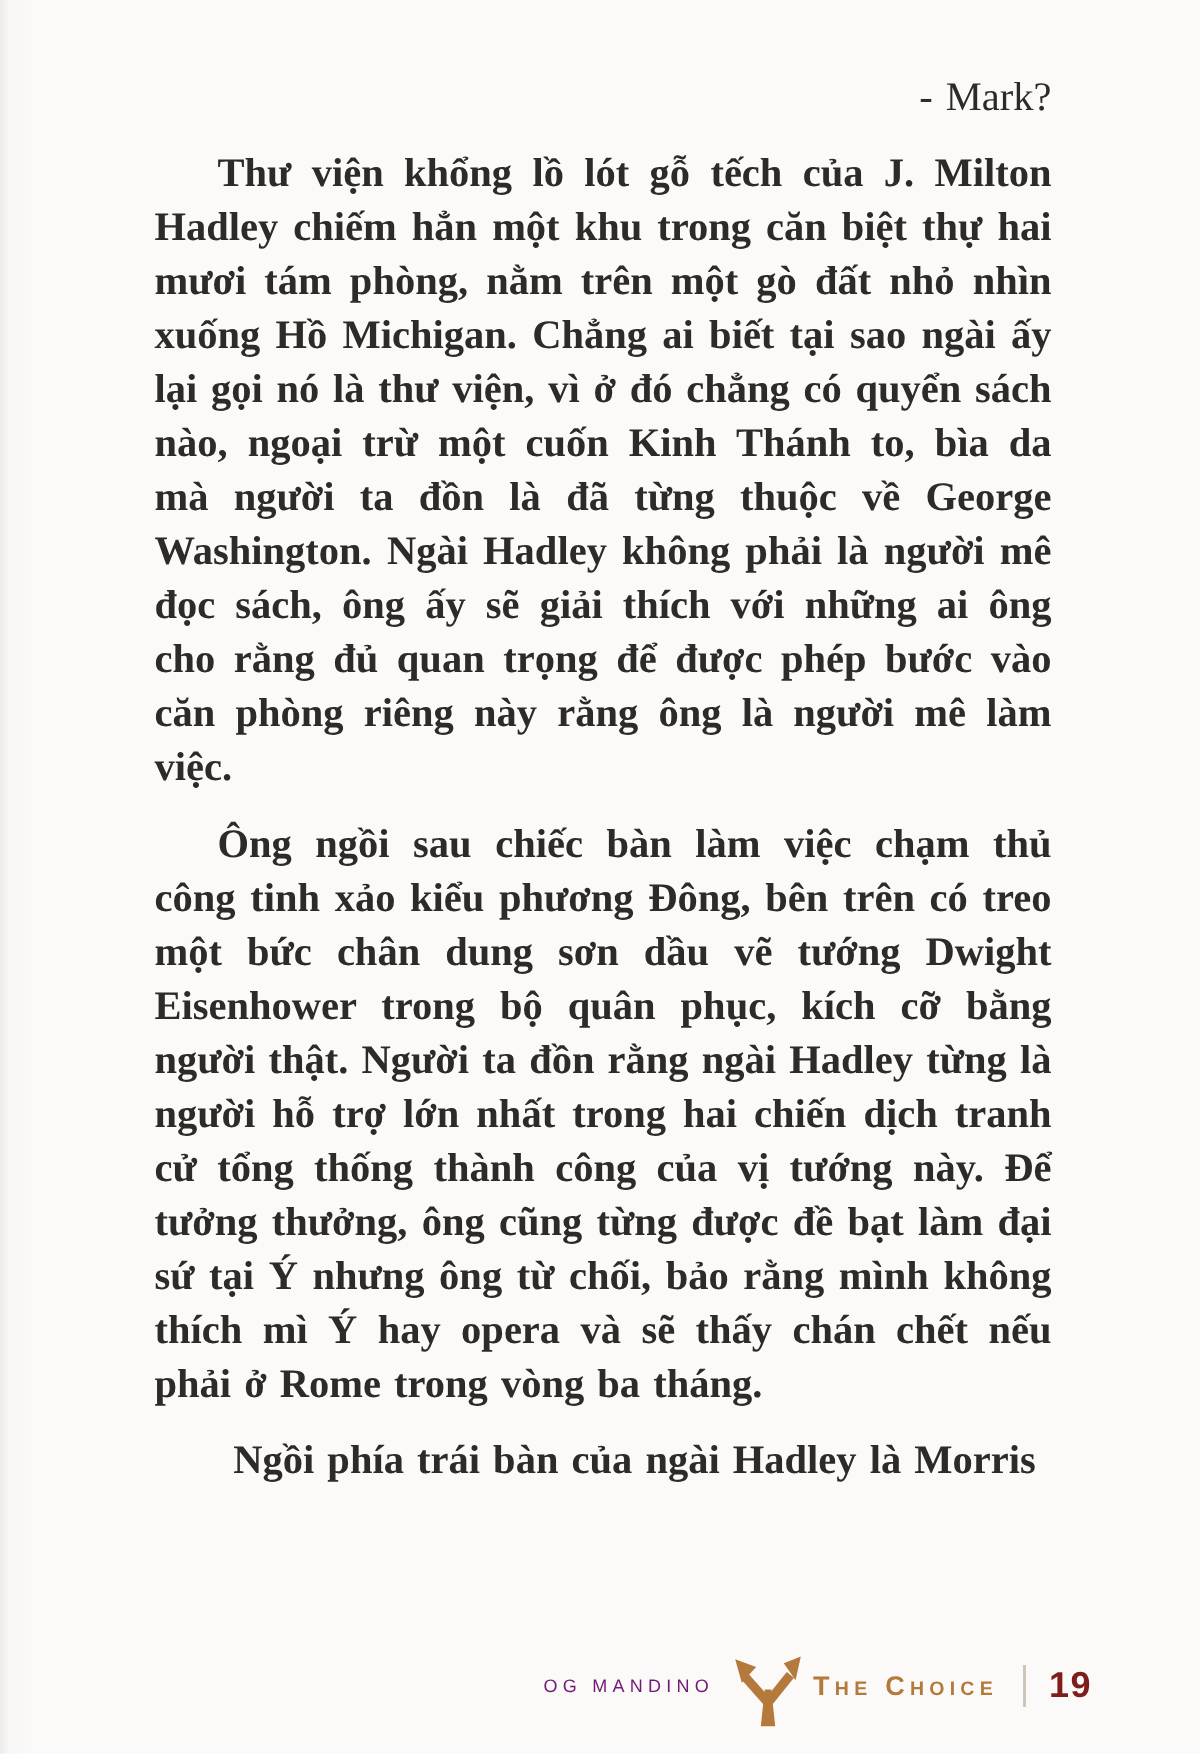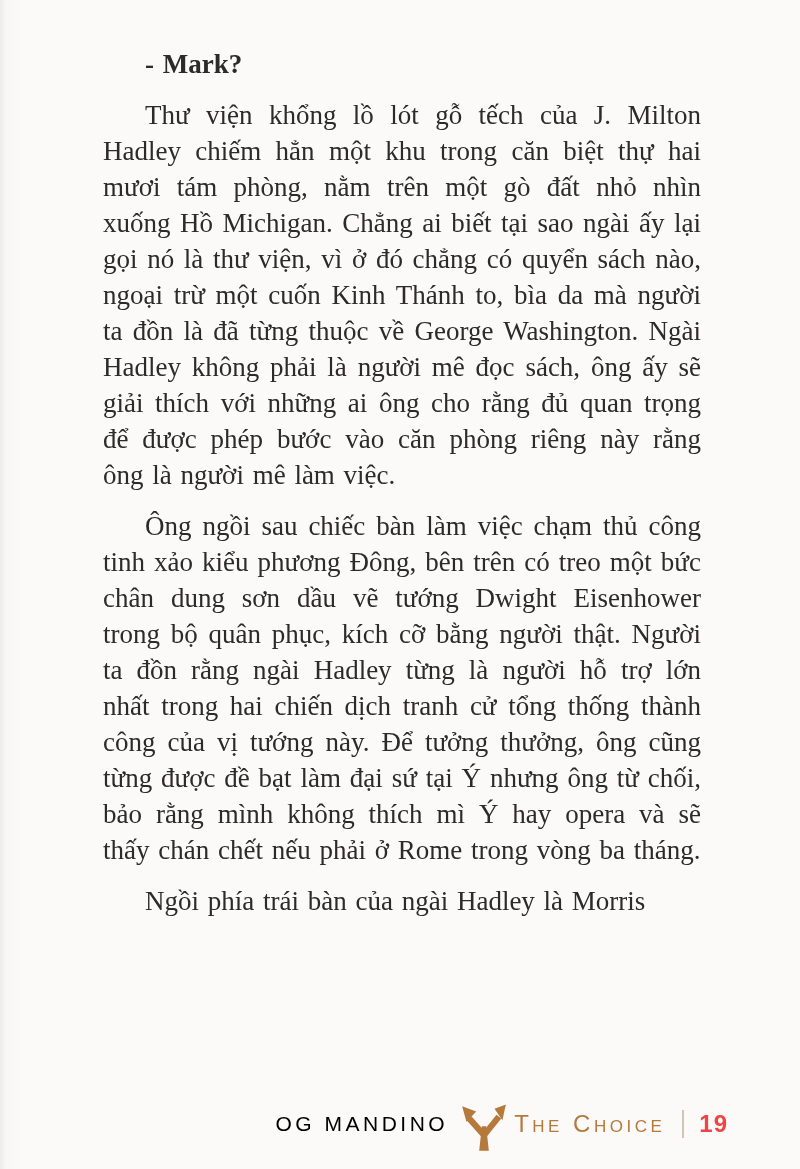--- a/index.html
+++ b/index.html
@@ -27,68 +27,68 @@
     color: #2d2b29;
     font-size: 27px;
     line-height: 36px;
     word-spacing: 2px;
   }
   .page-content p {
     margin: 0 0 15px 0;
     text-indent: 42px;
   }
   .page-content p.dialogue {
-    text-align: left;
-    font-weight: bold;
+    text-align: right;
   }
   .page-content p.para {
     text-align: justify;
+    font-weight: bold;
   }
   .page-content p.para.last {
-    text-align: left;
+    text-align: center;
   }
   .page-footer {
     position: absolute;
     right: 72px;
     bottom: 20px;
     display: flex;
     align-items: center;
     font-family: "Liberation Sans", sans-serif;
     white-space: nowrap;
   }
   .footer-author {
-    color: #000000;
-    font-size: 21px;
+    color: #701a75;
+    font-size: 12px;
     letter-spacing: 3.5px;
     font-weight: 400;
   }
   .footer-logo {
     display: inline-block;
     width: 56px;
     height: 50px;
     margin: 0 2px 0 8px;
     transform: translateY(4px);
   }
   .footer-logo svg { display: block; width: 100%; height: 100%; }
   .footer-title {
     color: #b5793c;
     font-variant: small-caps;
-    font-size: 24px;
+    font-size: 18px;
     letter-spacing: 3.5px;
-    font-weight: 400;
+    font-weight: 700;
   }
   .footer-divider {
     display: inline-block;
     width: 2px;
     height: 28px;
     background: #cfc5b8;
     margin: 0 15px 0 17px;
   }
   .footer-pagenum {
-    color: #ef4444;
+    color: #7f1d1d;
     font-size: 24px;
     font-weight: 700;
     letter-spacing: 1px;
   }
 </style>
 </head>
 <body>
 
 <div class="scan-edge"></div>
 

